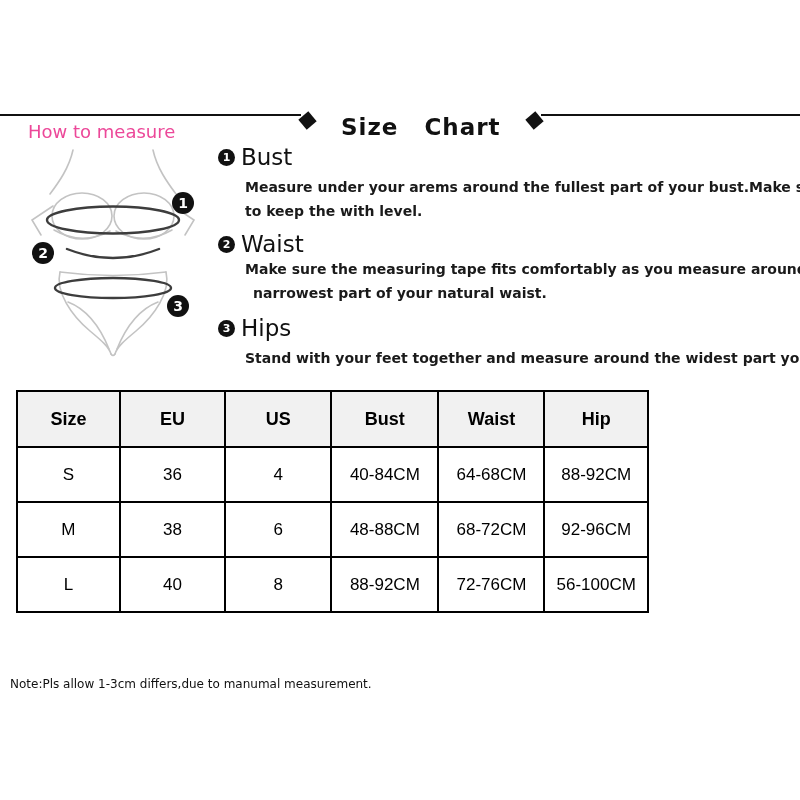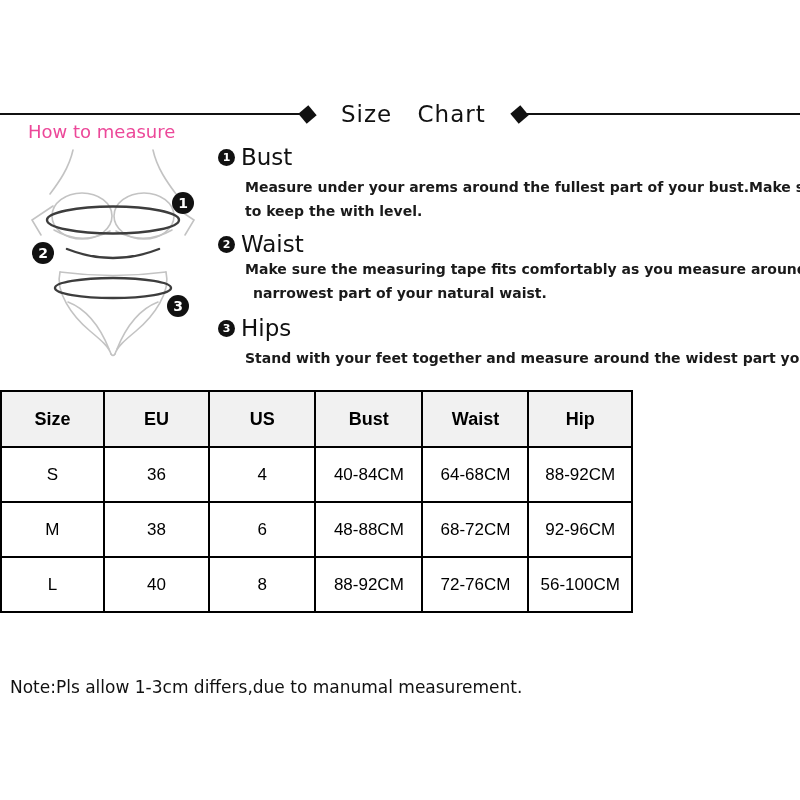--- a/index.html
+++ b/index.html
@@ -1,21 +1,21 @@
 <!DOCTYPE html>
 <html><head>
 <meta charset="utf-8">
 <style>
   html,body{margin:0;padding:0;background:#ffffff;}
   .page{
     position:relative;width:800px;height:800px;background:#fff;overflow:hidden;
     font-family:"DejaVu Sans",sans-serif;color:#0d0d0d;
   }
   
-  .title-band{position:absolute;left:0;top:99px;width:800px;height:30px;display:flex;align-items:center;}
+  .title-band{position:absolute;left:0;top:114px;width:800px;height:30px;display:flex;align-items:flex-start;font-weight:bold;}
   .rule{height:0;border-top:2px solid #111;}
   .rule-left{width:301px;}
   .rule-right{flex:1;}
   .diamond{width:13px;height:13px;background:#111;transform:rotate(50deg);flex:none;}
   .page-title{font-size:23px;color:#111;margin:0 27px;word-spacing:17px;white-space:nowrap;letter-spacing:1px;}
   
   .how-heading{position:absolute;left:28px;top:121px;font-size:18px;color:#ec4899;}
   .figure{position:absolute;left:10px;top:140px;}
   
   .measure-section{position:absolute;left:218px;width:575px;}
@@ -24,27 +24,27 @@
   .sec-hips{top:315px;}
   .sec-head{display:flex;align-items:center;}
   .badge{width:17px;height:17px;border-radius:50%;background:#111;color:#fff;
          font-size:11px;font-weight:bold;display:inline-flex;align-items:center;justify-content:center;
          margin-right:6px;flex:none;}
   .sec-name{font-size:23px;color:#111;}
   .sec-desc{padding-left:27px;margin-top:5px;}
   .desc-line{font-size:14px;font-weight:bold;color:#1a1a1a;line-height:24px;white-space:nowrap;}
   .desc-line.indent{padding-left:8px;}
   
-  .size-table{position:absolute;left:0;top:390px;width:633px;border-collapse:collapse;table-layout:fixed;}
+  .size-table{position:absolute;left:16px;top:390px;width:633px;border-collapse:collapse;table-layout:fixed;}
   .size-table th,.size-table td{border:2px solid #000;text-align:center;vertical-align:middle;
       font-family:"Liberation Sans",sans-serif;color:#000;overflow:hidden;}
   .size-table th{height:52px;background:#f1f1f1;font-size:18px;font-weight:bold;}
   .size-table td{height:51px;background:#fff;font-size:17px;font-weight:normal;}
   
-  .note{position:absolute;left:10px;top:677px;font-size:17px;color:#111;}
+  .note{position:absolute;left:10px;top:677px;font-size:12px;color:#111;}
   
   .garment{stroke:#c3c3c3;stroke-width:1.6;fill:none;stroke-linecap:round;}
   .measure{stroke:#3d3d3d;stroke-width:2.4;fill:none;stroke-linecap:round;}
   .marker-circle{fill:#111;stroke:none;}
   .marker-num{fill:#fff;font-family:"DejaVu Sans",sans-serif;font-size:14px;font-weight:bold;text-anchor:middle;}
 </style>
 </head>
 <body>
 
 <div class="page">

